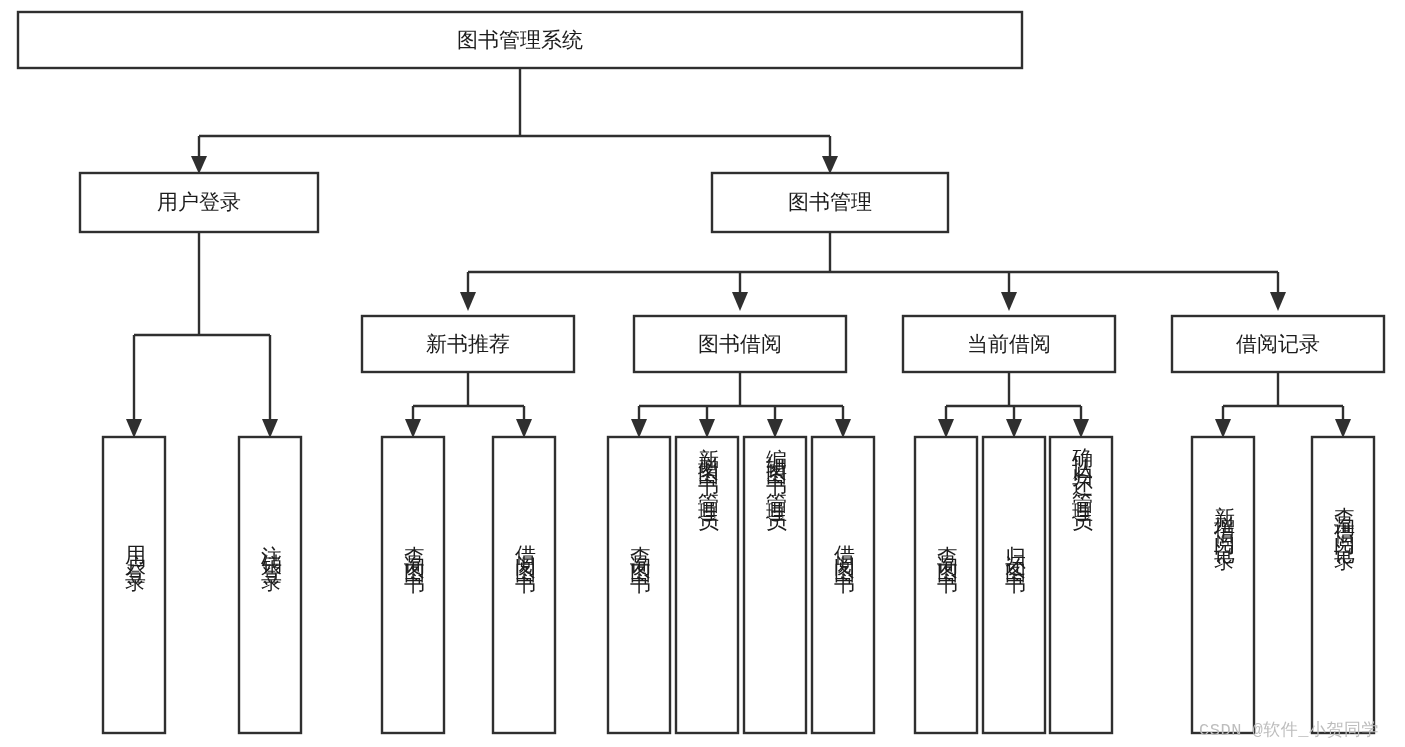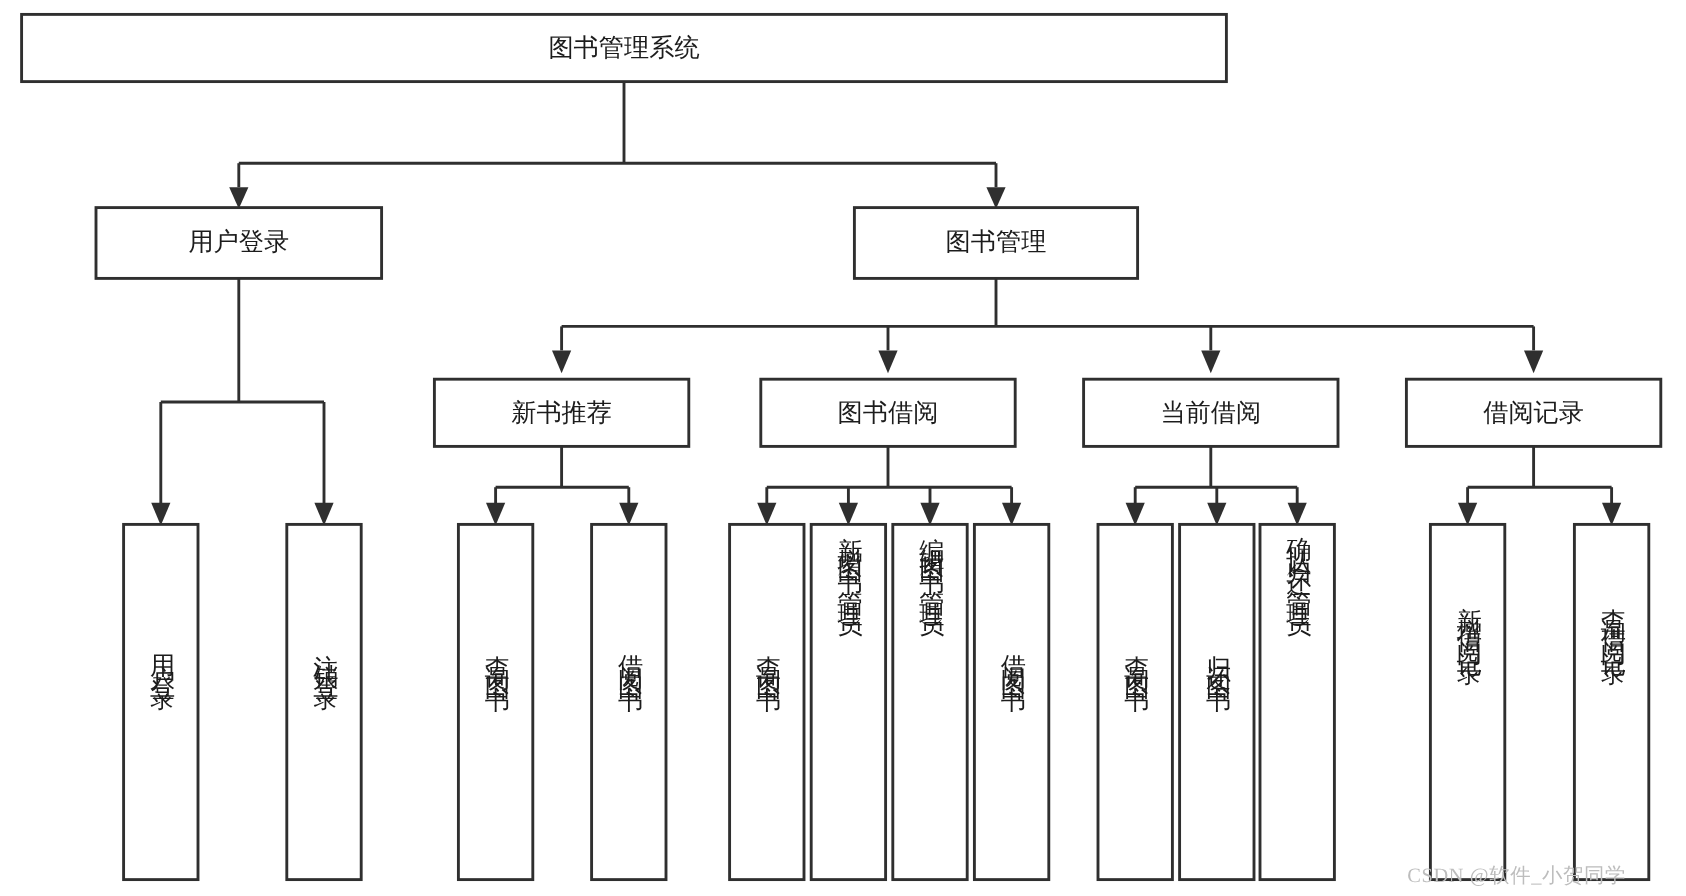--- a/index.html
+++ b/index.html
@@ -51,23 +51,23 @@
   }
   .node-label-v {
     font-family: "Liberation Sans", "DejaVu Sans", sans-serif;
     font-size: 21px;
     fill: #1c1c1c;
     text-anchor: middle;
     dominant-baseline: middle;
   }
   .watermark-text {
     position: absolute;
-    right: 28px;
+    right: 4px;
     bottom: 6px;
-    font-family: Liberation Serif, serif;
+    font-family: Liberation Mono, monospace;
     font-size: 17px;
     color: #bdbdbd;
     white-space: nowrap;
     letter-spacing: 0.5px;
     user-select: none;
   }
 </style>
 </head>
 <body>
 

